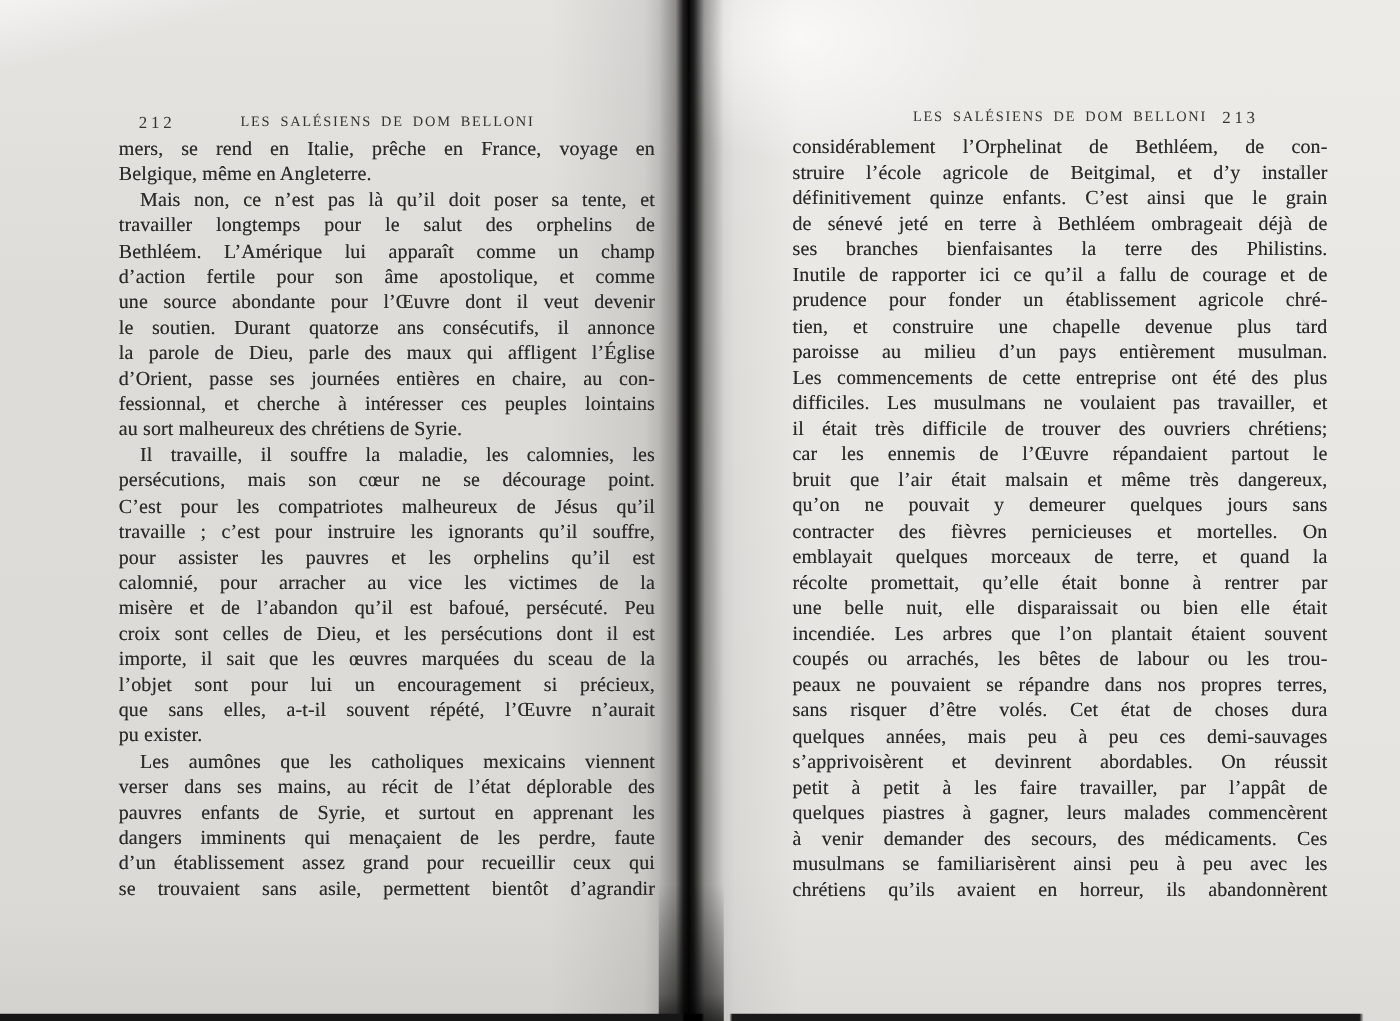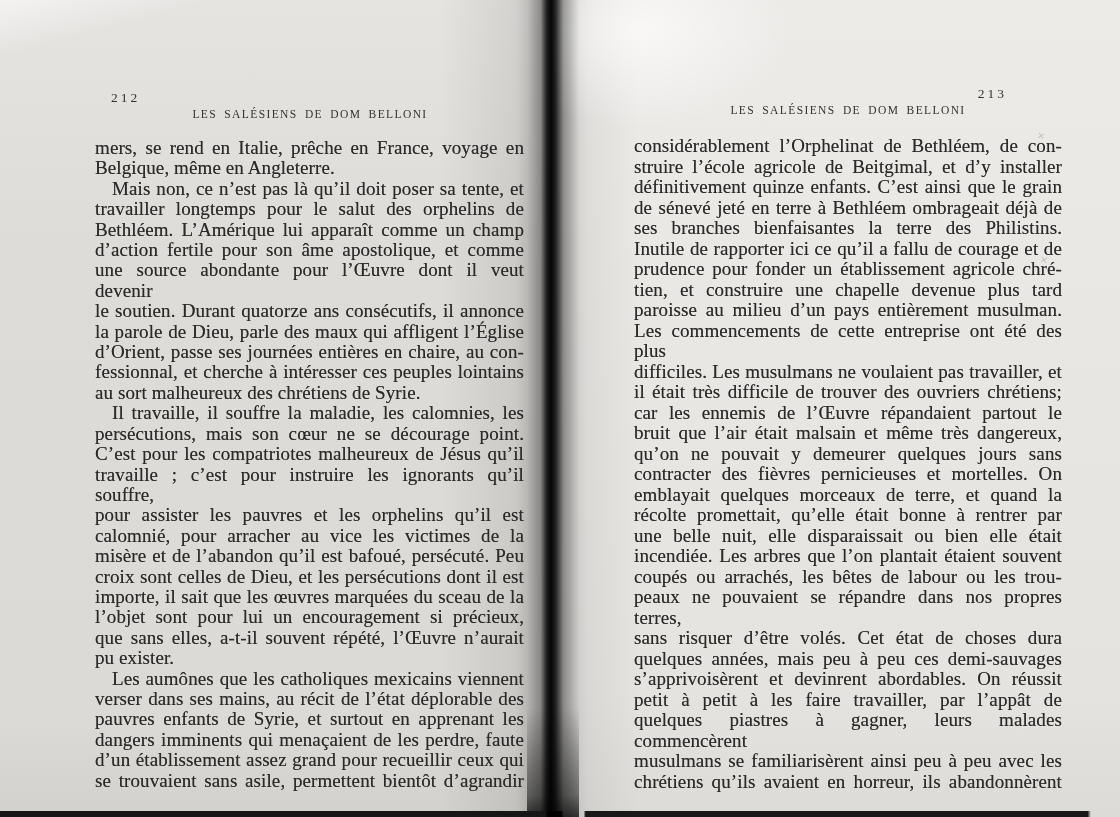--- a/index.html
+++ b/index.html
@@ -52,31 +52,31 @@
   .speck-1 { left:1037px; top:130px; }
   .speck-2 { left:1040px; top:254px; }
   .speck::before { content:"×"; }
 
   
   .running-head {
     position:absolute; width:430px; height:16px;
     font-size:11.5px; letter-spacing:1.4px; color:#33322f;
     word-spacing:3px;
   }
-  .running-head .title { display:block; text-align:center;margin-top:16px; }
+  .running-head .title { display:block; text-align:center; }
   .running-head .num {
     position:absolute; top:-2px; font-size:13.5px; letter-spacing:3px;margin-left:12px;
   }
   .head-left  { left:95px;  top:92px; }
   .head-left .num  { left:4px; }
   .head-right { left:633px; top:88px; }
   .head-right .num { right:56px; }
 
   
-  .body-text { position:absolute; font-size:19px;margin-top:28px; }
+  .body-text { position:absolute; font-size:16px; }
   .body-left  { left:95px;  top:110px; width:429px; }
   .body-right { left:634px; top:108px; width:428px; }
   .body-left  .line { line-height:20.4px; }
   .body-right .line { line-height:20.5px; }
   .line {
     text-align:justify; text-align-last:justify; text-justify:inter-word;
     white-space:normal; letter-spacing:0.1px;
     text-shadow:0 0 0.5px rgba(30,28,26,0.55);
   }
   .line.short { text-align-last:left; }
@@ -154,20 +154,21 @@
       <div class="line">récolte promettait, qu’elle était bonne à rentrer par</div>
       <div class="line">une belle nuit, elle disparaissait ou bien elle était</div>
       <div class="line">incendiée. Les arbres que l’on plantait étaient souvent</div>
       <div class="line">coupés ou arrachés, les bêtes de labour ou les trou-</div>
       <div class="line">peaux ne pouvaient se répandre dans nos propres terres,</div>
       <div class="line">sans risquer d’être volés. Cet état de choses dura</div>
       <div class="line">quelques années, mais peu à peu ces demi-sauvages</div>
       <div class="line">s’apprivoisèrent et devinrent abordables. On réussit</div>
       <div class="line">petit à petit à les faire travailler, par l’appât de</div>
       <div class="line">quelques piastres à gagner, leurs malades commencèrent</div>
+      <div class="line">à venir demander des secours, des médicaments. Ces</div>
       <div class="line">musulmans se familiarisèrent ainsi peu à peu avec les</div>
       <div class="line">chrétiens qu’ils avaient en horreur, ils abandonnèrent</div>
     </div>
 
   <span class="speck speck-1"></span>
   <span class="speck speck-2"></span>
 
   <div class="bottom-edge"></div>
 </div>
 

